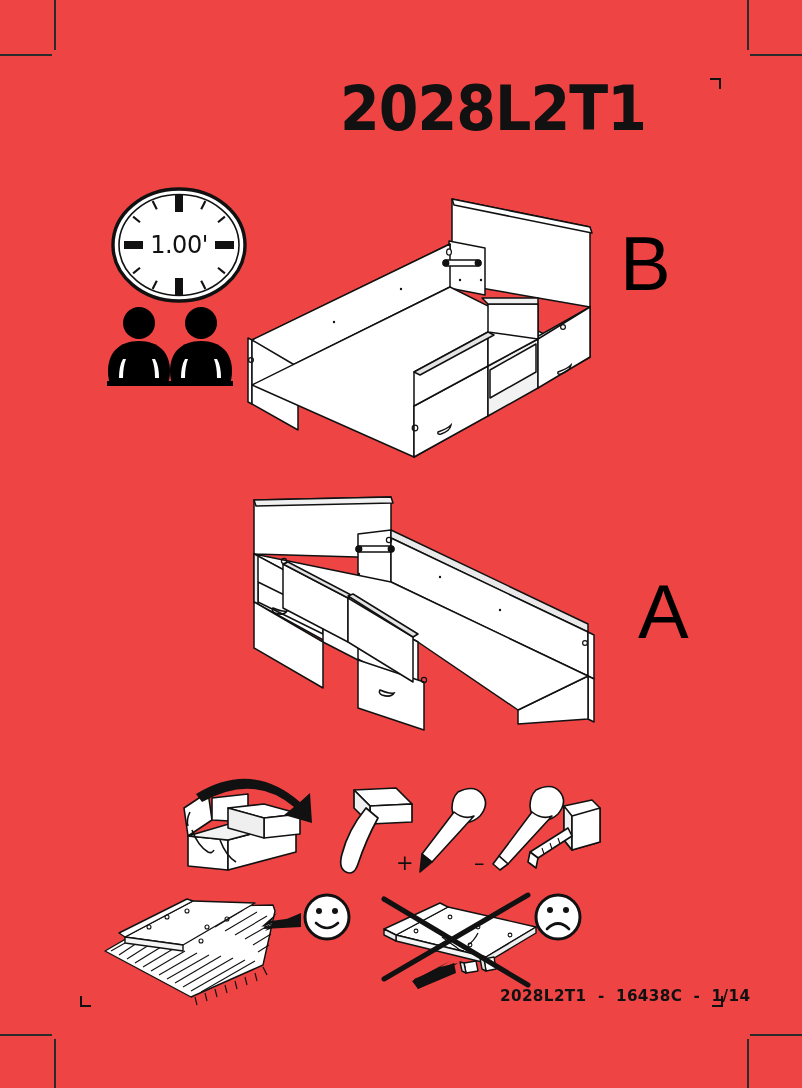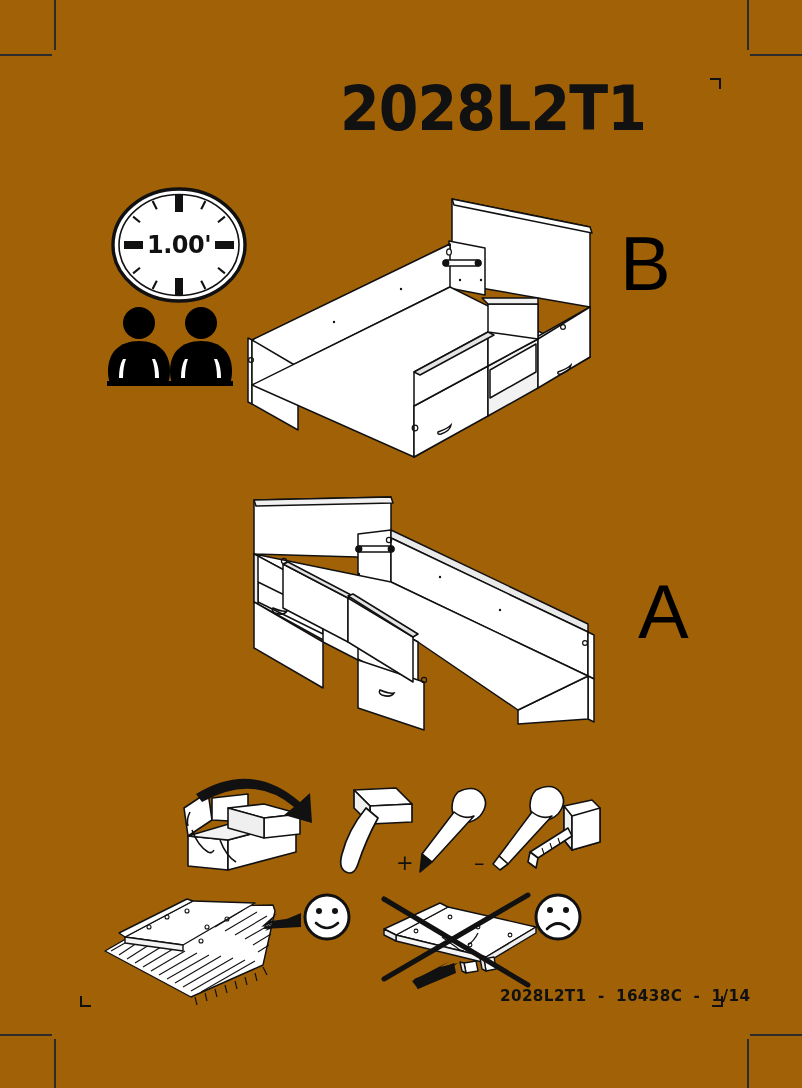--- a/index.html
+++ b/index.html
@@ -1,18 +1,18 @@
 <!DOCTYPE html>
 <html><head>
 <meta charset="utf-8">
 <style>
   html,body{margin:0;padding:0;background:#ffffff;}
   body{width:802px;height:1088px;position:relative;overflow:hidden;
        font-family:"Liberation Sans", sans-serif;color:#000;}
-  .page{position:absolute;inset:0;background:#a16207;}
+  .page{position:absolute;inset:0;background:#ef4444;}
 
   
   .crop{position:absolute;background:#2b2b2b;}
   .crop.v{width:2px;height:50px;}
   .crop.h{height:2px;width:52px;}
 
   .bracket{position:absolute;width:11px;height:11px;}
   .bracket i{position:absolute;background:#111;}
 
   
@@ -20,21 +20,21 @@
          font-family:"DejaVu Sans", sans-serif;
          font-weight:700;font-size:62px;line-height:66px;letter-spacing:-1px;
          text-align:left;color:#111;
          transform:scaleX(.92);transform-origin:left center;white-space:nowrap;}
 
   
   .clock{position:absolute;left:110px;top:186px;width:138px;height:118px;}
   .clockface{position:absolute;inset:0;}
   .clock-text{position:absolute;left:0;top:0;width:100%;height:100%;
               display:flex;align-items:center;justify-content:center;
-              font-family:"DejaVu Sans", sans-serif;font-weight:700;font-size:24px;
+              font-family:"DejaVu Sans", sans-serif;font-weight:400;font-size:24px;
               letter-spacing:-.5px;color:#111;}
 
   
   .people{position:absolute;left:101px;top:305px;width:140px;height:82px;}
 
   
   .letter{position:absolute;font-family:"Liberation Sans", sans-serif;
           font-size:76px;line-height:76px;font-weight:400;color:#000;}
   .letter.b{left:620px;top:226px;}
   .letter.a{left:638px;top:574px;}

